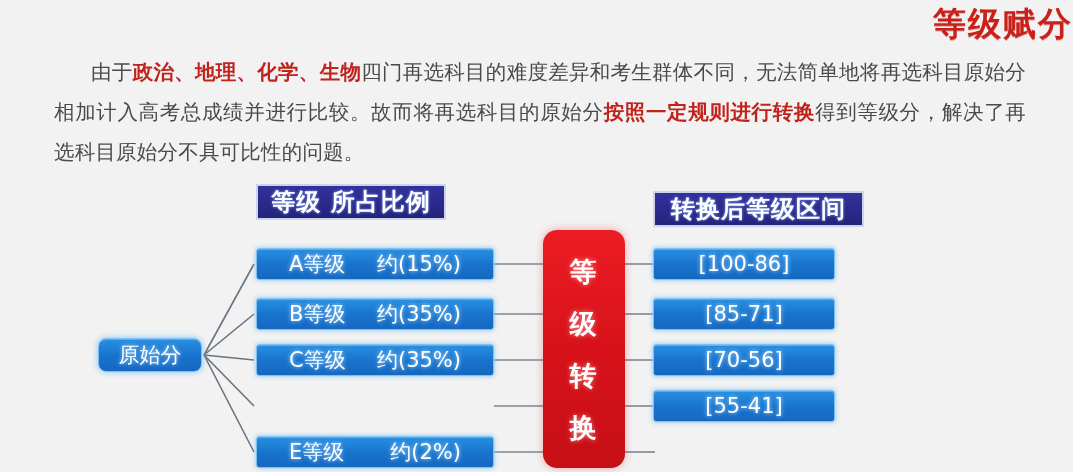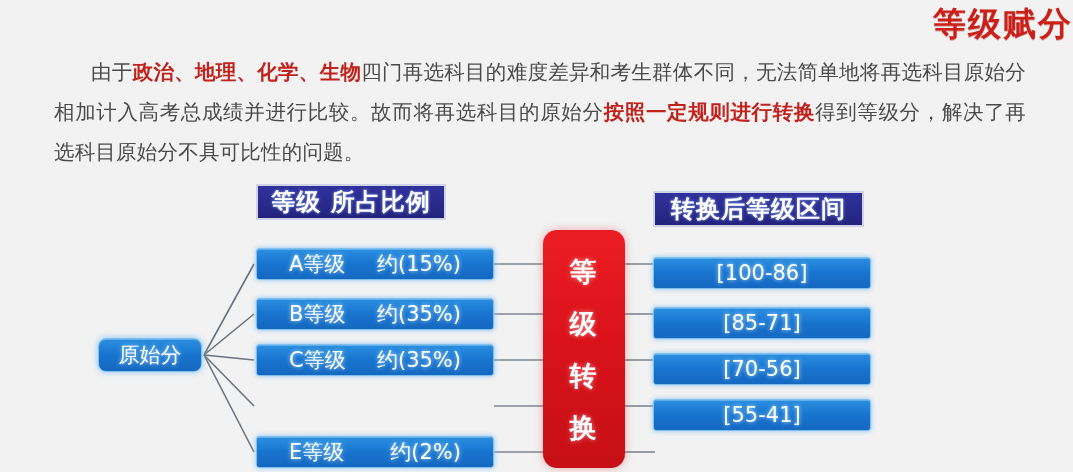--- a/index.html
+++ b/index.html
@@ -91,21 +91,21 @@
     box-shadow: 0 0 5px rgba(120,190,245,0.9), inset 0 1px 0 rgba(255,255,255,0.28);
     color: #ffffff;
     font-size: 21px;
     font-weight: normal;
     line-height: 30px;
     text-align: center;
     white-space: nowrap;
     text-shadow: 0 0 4px rgba(190,230,255,0.95);
   }
   .grade-box { left: 256px; width: 238px; }
-  .range-box { left: 653px; width: 218px; margin-top: 9px; }
+  .range-box { left: 653px; width: 182px; }
 
   .grade-box .g-name  { display: inline-block; min-width: 86px; text-align: left; }
   .grade-box .g-pct   { display: inline-block; min-width: 86px; text-align: right; }
 
   .r0 { top: 70px; }
   .r1 { top: 120px; }
   .r2 { top: 166px; }
   .r3 { top: 212px; }
   .r4 { top: 258px; }
 

